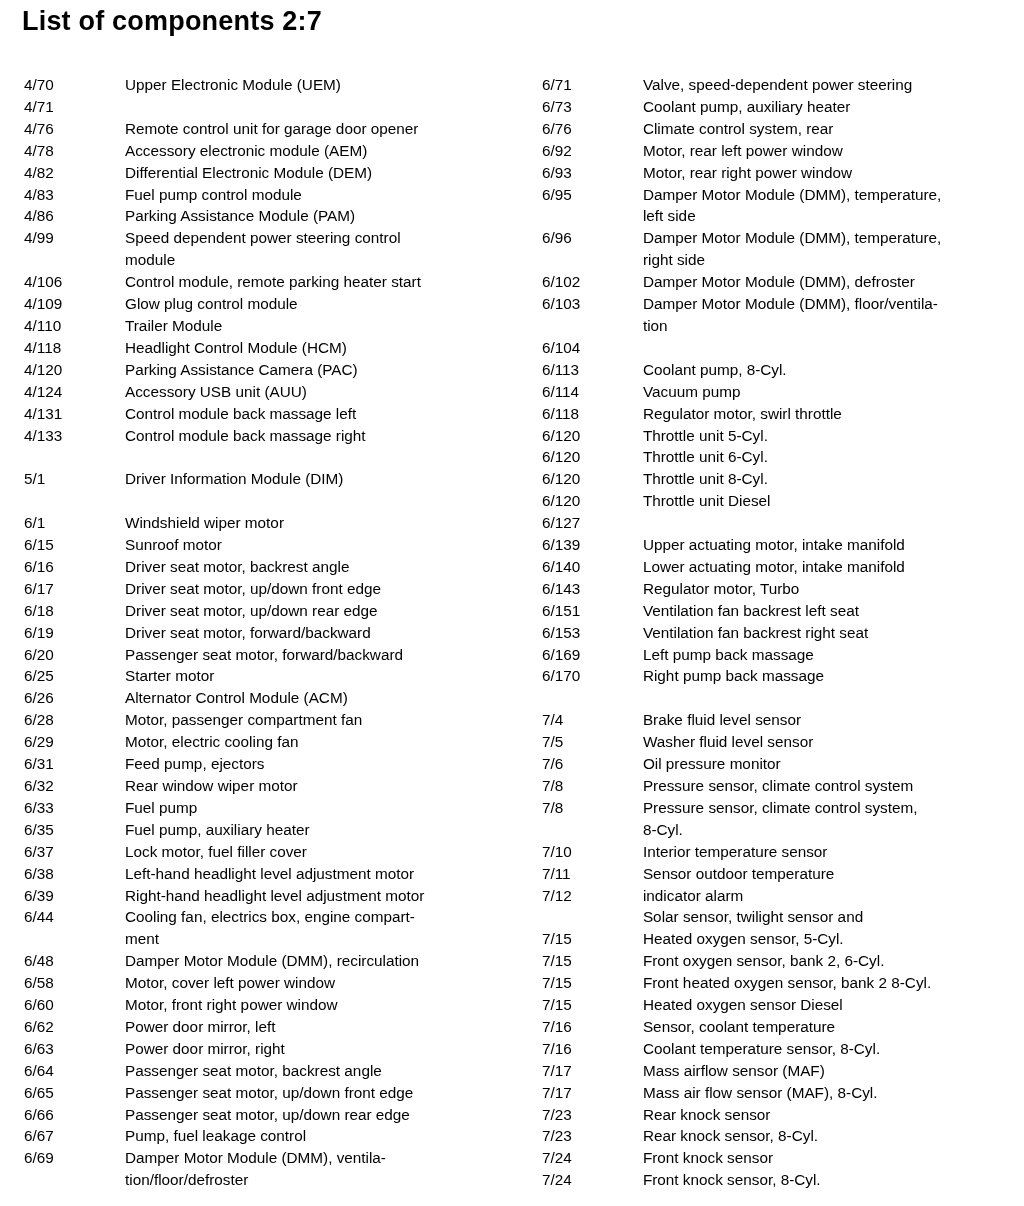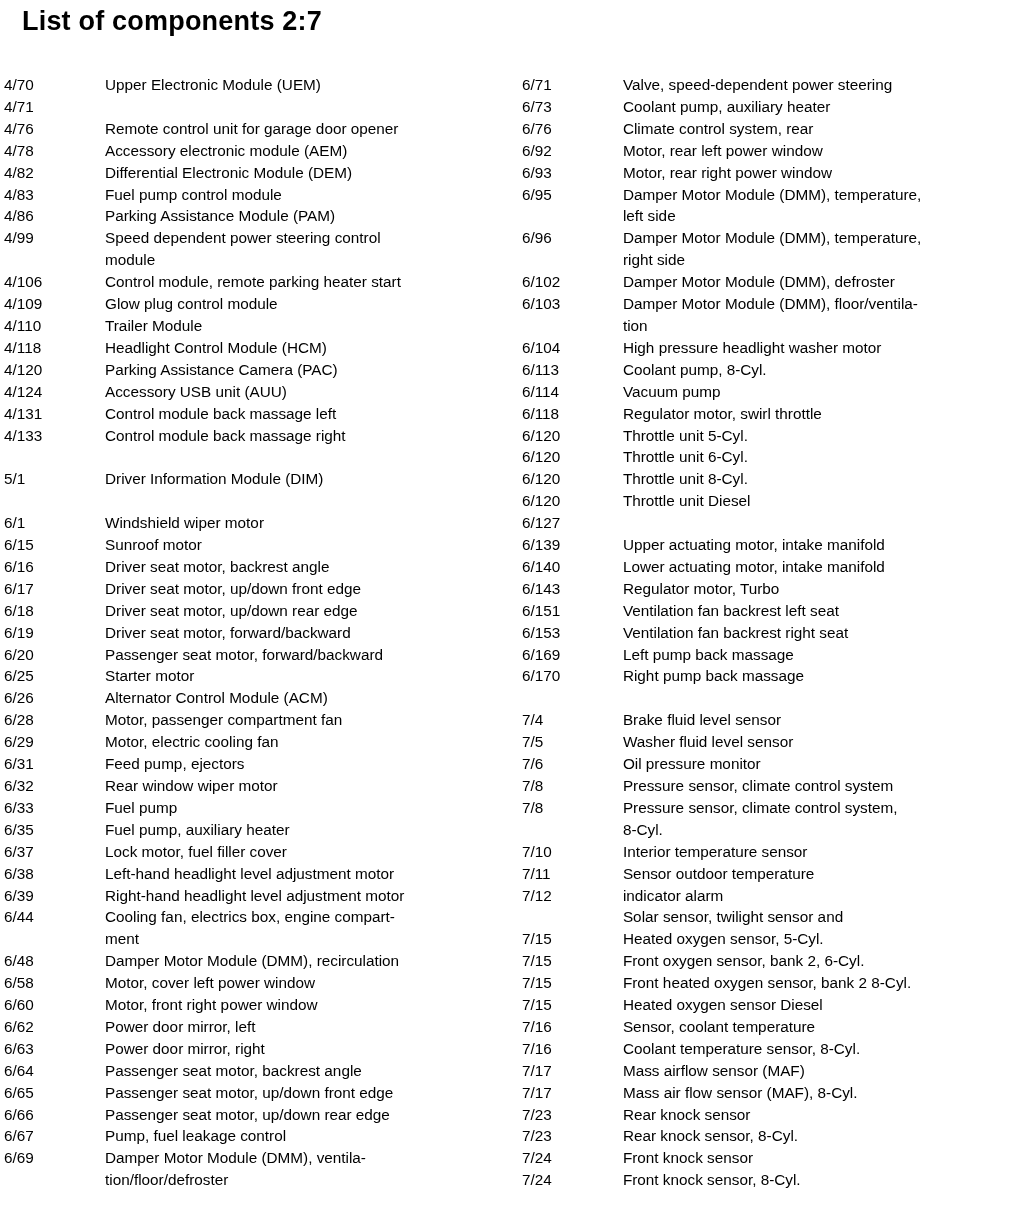--- a/index.html
+++ b/index.html
@@ -26,21 +26,21 @@
     left: 22px;
     top: 6px;
     font-size: 27px;
     font-weight: bold;
     letter-spacing: 0.2px;
     white-space: nowrap;
     text-align: center;
   }
   .columns {
     position: absolute;
-    left: 4px;
+    left: 24px;
     top: 74px;
     display: flex;
     flex-direction: row;
     width: 1000px;
   }
   .col {
     display: flex;
     flex-direction: column;
   }
   .col-left  { width: 520px; }
@@ -407,23 +407,20 @@
         </div>
         <div class="row">
           <div class="code">6/103</div>
           <div class="desc">
             <div>Damper Motor Module (DMM), floor/ventila-</div>
             <div>tion</div>
           </div>
         </div>
         <div class="row">
           <div class="code">6/104</div>
-          <div class="desc">
-            <div>High pressure headlight washer motor</div>
-          </div>
         </div>
         <div class="row">
           <div class="code">6/113</div>
           <div class="desc">
             <div>Coolant pump, 8-Cyl.</div>
           </div>
         </div>
         <div class="row">
           <div class="code">6/114</div>
           <div class="desc">

